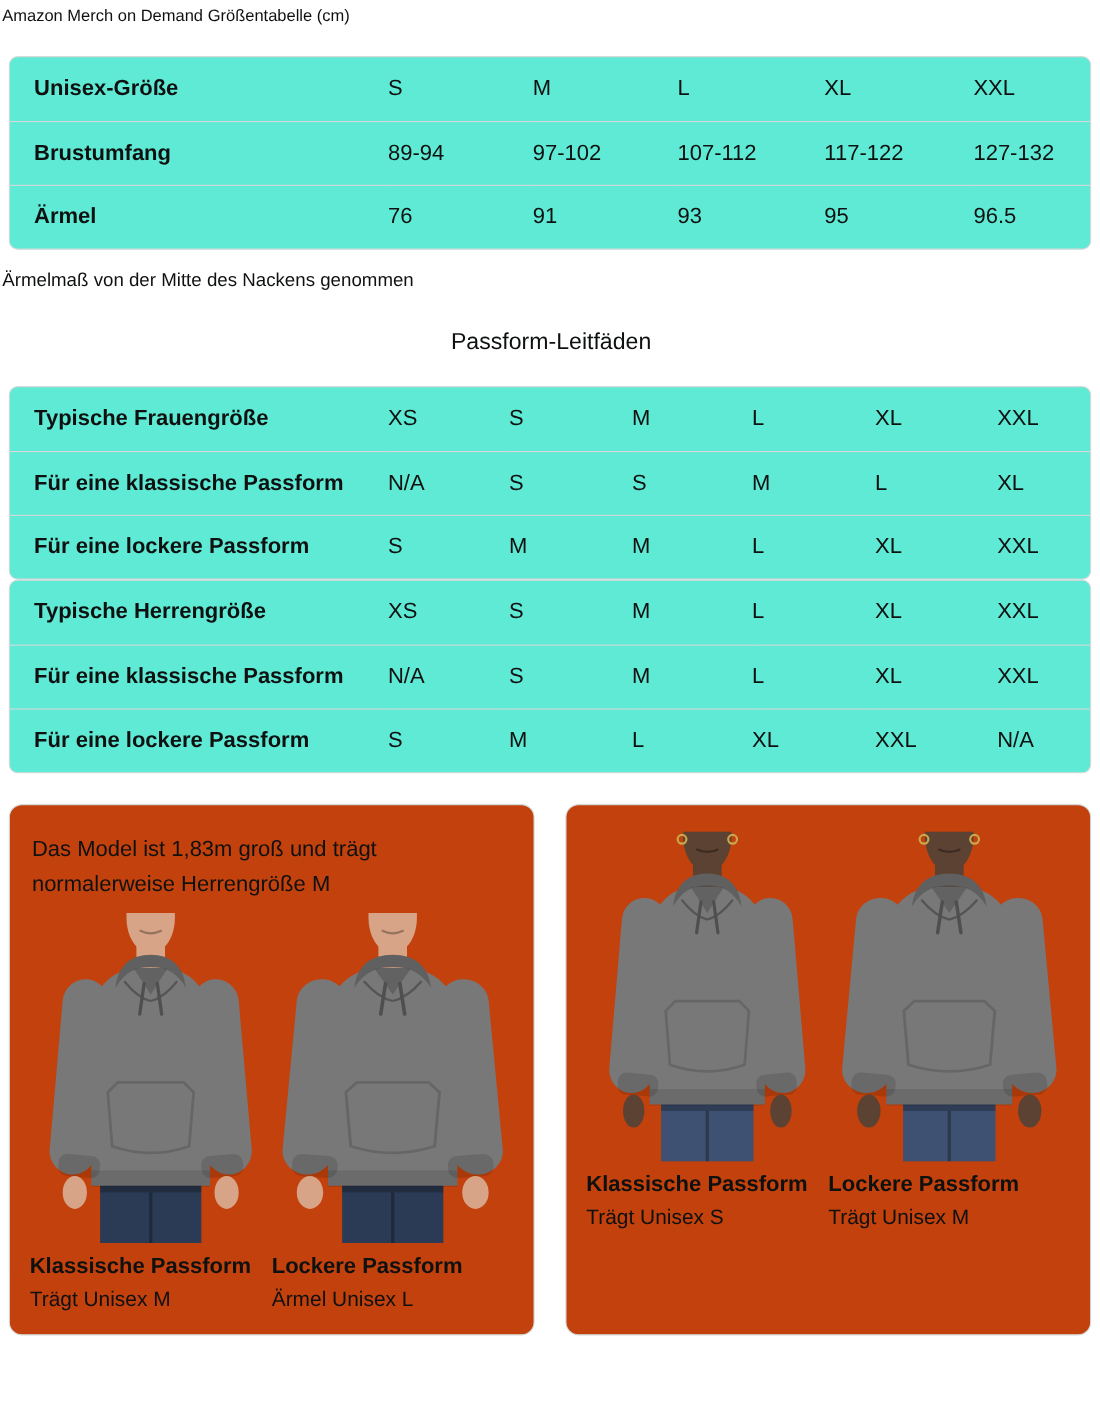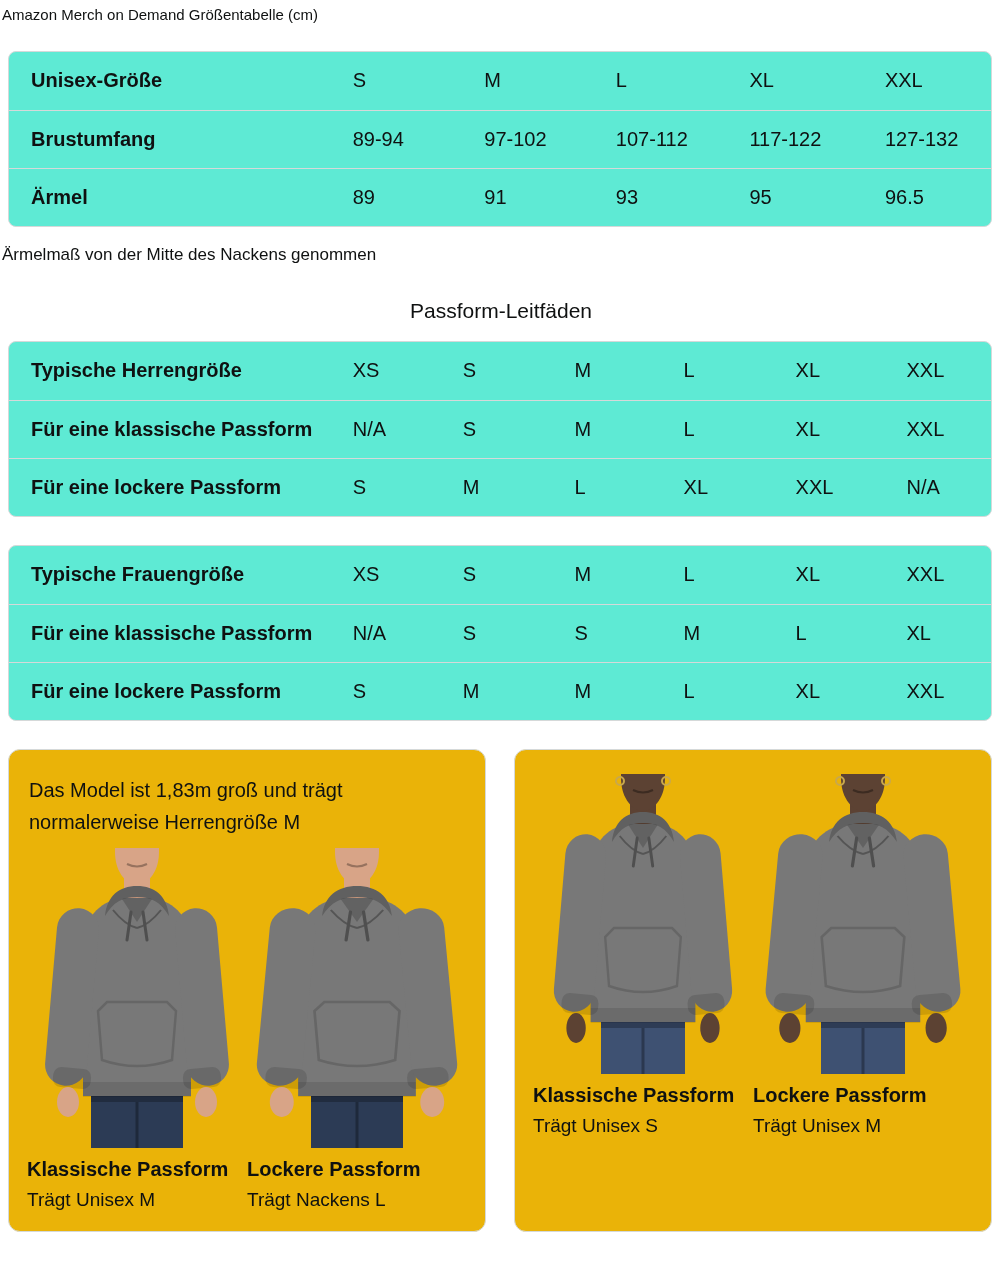--- a/index.html
+++ b/index.html
@@ -29,21 +29,21 @@
   .lbl { padding-left:22px; font-weight:700; }
   tr:not(:first-child) > th, tr:not(:first-child) > td { border-top:1px solid var(--table-border); }
 
   .note { margin:18px 0 0; padding-left:2px; font-size:17px; }
   .section-title { font-size:21px; font-weight:400; margin:34px 0 18px; padding-left:2px;text-align:center; }
   .fit-gap { margin-top:28px; }
 
   .cards { display:flex; gap:28px; margin:28px 8px 0; }
   .card {
     flex:1; border:1px solid var(--table-border); border-radius:12px;
-    padding:24px 18px 20px; background:#eab308;
+    padding:24px 18px 20px; background:#c2410c;
   }
   .card-desc { font-size:20px; line-height:32px; margin:0 0 10px 2px; max-width:388px; }
   .figs { display:flex; }
   .fig { width:50%; text-align:left; }
   .fig svg { display:block; width:100%; height:auto; }
   .cap-bold { font-weight:700; font-size:20px; margin-top:10px; }
   .cap-sub { font-size:19px; margin-top:8px; }
 
   
   .model-men   { --skin:var(--mens-skin-tone);   --jns:var(--mens-jeans-blue); }
@@ -82,33 +82,76 @@
       <tr>
         <th class="lbl">Brustumfang</th>
         <td>89-94</td>
         <td>97-102</td>
         <td>107-112</td>
         <td>117-122</td>
         <td>127-132</td>
       </tr>
       <tr>
         <th class="lbl">Ärmel</th>
-        <td>89</td>
+        <td>76</td>
         <td>91</td>
         <td>93</td>
         <td>95</td>
         <td>96.5</td>
       </tr>
     </tbody>
       </table>
   </div>
 
   <div class="note">Ärmelmaß von der Mitte des Nackens genommen</div>
 
   <h2 class="section-title">Passform-Leitfäden</h2>
+
+  <div class="tbl-wrap fit-gap">
+    <table>
+      <colgroup>
+          <col style="width:35%">
+          <col style="width:11.2%">
+          <col style="width:11.4%">
+          <col style="width:11.1%">
+          <col style="width:11.4%">
+          <col style="width:11.3%">
+          <col style="width:8.6%">
+        </colgroup>
+      <tbody>
+          <tr>
+        <th class="lbl">Typische Frauengröße</th>
+        <td>XS</td>
+        <td>S</td>
+        <td>M</td>
+        <td>L</td>
+        <td>XL</td>
+        <td>XXL</td>
+      </tr>
+      <tr>
+        <th class="lbl">Für eine klassische Passform</th>
+        <td>N/A</td>
+        <td>S</td>
+        <td>S</td>
+        <td>M</td>
+        <td>L</td>
+        <td>XL</td>
+      </tr>
+      <tr>
+        <th class="lbl">Für eine lockere Passform</th>
+        <td>S</td>
+        <td>M</td>
+        <td>M</td>
+        <td>L</td>
+        <td>XL</td>
+        <td>XXL</td>
+      </tr>
+    </tbody>
+      </table>
+  </div>
 
   <div class="tbl-wrap">
     <table>
       <colgroup>
           <col style="width:35%">
           <col style="width:11.2%">
           <col style="width:11.4%">
           <col style="width:11.1%">
           <col style="width:11.4%">
           <col style="width:11.3%">
@@ -134,63 +177,20 @@
         <td>XXL</td>
       </tr>
       <tr>
         <th class="lbl">Für eine lockere Passform</th>
         <td>S</td>
         <td>M</td>
         <td>L</td>
         <td>XL</td>
         <td>XXL</td>
         <td>N/A</td>
-      </tr>
-    </tbody>
-      </table>
-  </div>
-
-  <div class="tbl-wrap fit-gap">
-    <table>
-      <colgroup>
-          <col style="width:35%">
-          <col style="width:11.2%">
-          <col style="width:11.4%">
-          <col style="width:11.1%">
-          <col style="width:11.4%">
-          <col style="width:11.3%">
-          <col style="width:8.6%">
-        </colgroup>
-      <tbody>
-          <tr>
-        <th class="lbl">Typische Frauengröße</th>
-        <td>XS</td>
-        <td>S</td>
-        <td>M</td>
-        <td>L</td>
-        <td>XL</td>
-        <td>XXL</td>
-      </tr>
-      <tr>
-        <th class="lbl">Für eine klassische Passform</th>
-        <td>N/A</td>
-        <td>S</td>
-        <td>S</td>
-        <td>M</td>
-        <td>L</td>
-        <td>XL</td>
-      </tr>
-      <tr>
-        <th class="lbl">Für eine lockere Passform</th>
-        <td>S</td>
-        <td>M</td>
-        <td>M</td>
-        <td>L</td>
-        <td>XL</td>
-        <td>XXL</td>
       </tr>
     </tbody>
       </table>
   </div>
 
   <div class="cards">
 
     <div class="card">
       <p class="card-desc">Das Model ist 1,83m groß und trägt normalerweise Herrengröße M</p>
       <div class="figs">
@@ -245,21 +245,21 @@
               <rect x="156" y="220" width="38" height="20" rx="8" fill="#000" opacity=".12" transform="rotate(-5 175 230)"></rect>
               <ellipse class="skin" cx="41" cy="254" rx="11" ry="15"></ellipse>
               <ellipse class="skin" cx="179" cy="254" rx="11" ry="15"></ellipse>
               <path class="hood" d="M78,68 C80,48 92,38 110,38 C128,38 140,48 142,68 C134,54 124,49 110,49 C96,49 86,54 78,68 Z"></path>
               <path d="M95,51 L110,74 L125,51 C120,49 100,49 95,51 Z" fill="#000" opacity=".18"></path>
               <path d="M86,62 C94,72 102,78 110,80 M134,62 C126,72 118,78 110,80" stroke="#555" stroke-width="2" fill="none"></path>
               <path d="M104,64 L100,92 M116,64 L120,92" stroke="#4f4f4f" stroke-width="3" stroke-linecap="round" fill="none"></path>
             </g>
           </svg>
           <div class="cap-bold">Lockere Passform</div>
-          <div class="cap-sub">Trägt Nackens L</div>
+          <div class="cap-sub">Ärmel Unisex L</div>
         </div>
 
       </div>
     </div>
 
     <div class="card">
       <div class="figs">
 
         <div class="fig model-women">
           <svg viewBox="0 0 220 300" aria-hidden="true">

